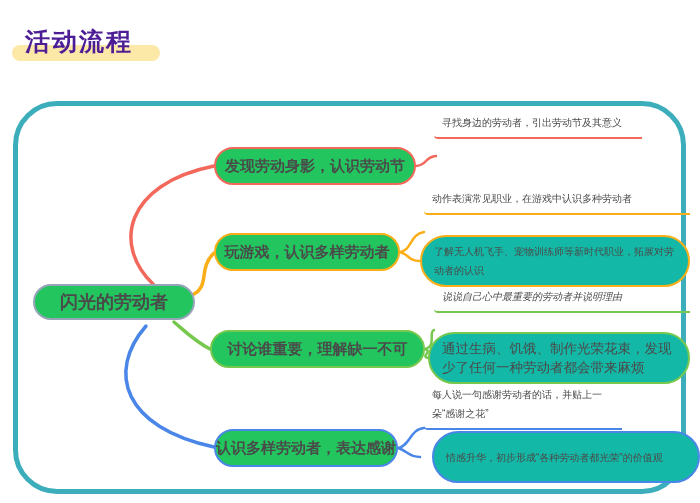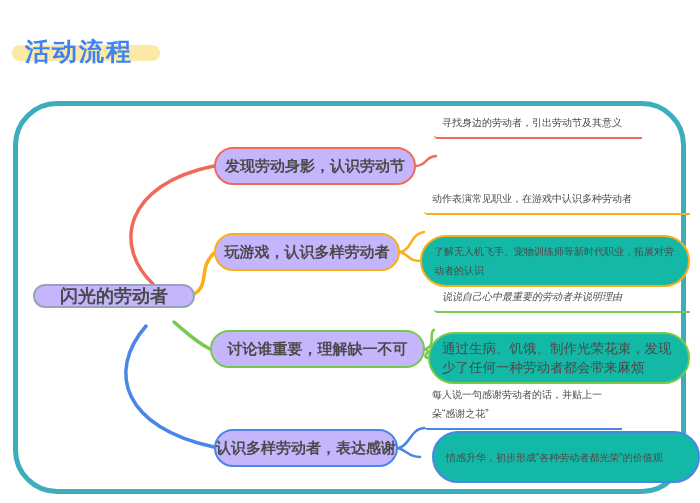--- a/index.html
+++ b/index.html
@@ -8,36 +8,36 @@
     font-family:"Liberation Sans","DejaVu Sans",sans-serif;
     color:#4a4a4a;overflow:hidden;
   }
   .abs{position:absolute;}
   
   .title-highlight{
     left:12px;top:45px;width:148px;height:16px;
     background:#fce9a8;border-radius:8px;
   }
   .page-title{
-    left:25px;top:36px;font-size:25px;font-weight:bold;
-    color:#3b82f6;letter-spacing:2px;line-height:30px;
+    left:25px;top:26px;font-size:25px;font-weight:bold;
+    color:#4c1d95;letter-spacing:2px;line-height:30px;
   }
   
   .canvas{
     left:13px;top:101px;width:663px;height:383px;
     border:5px solid #3caebb;border-radius:44px;background:#ffffff;
   }
   svg.links{left:0;top:0;width:700px;height:503px;pointer-events:none;}
   
   .node{
     display:flex;align-items:center;justify-content:center;
-    background:#c4b5fd;box-sizing:border-box;white-space:nowrap;
+    background:#22c55e;box-sizing:border-box;white-space:nowrap;
   }
   .root-node{
-    left:33px;top:284px;width:162px;height:24px;
+    left:33px;top:284px;width:162px;height:36px;
     border:2.5px solid #96a4b8;border-radius:21px;
     font-size:18px;font-weight:600;color:#4a4a4a;
   }
   .branch-node{
     height:38px;border-radius:19px;font-size:15px;font-weight:600;
     border:2.5px solid;color:#4a4a4a;
   }
   .bn-1{left:214px;top:147px;width:202px;border-color:#f2695c;}
   .bn-2{left:214px;top:233px;width:186px;border-color:#fbae17;}
   .bn-3{left:210px;top:330px;width:215px;border-color:#77c84e;text-align:center;}

